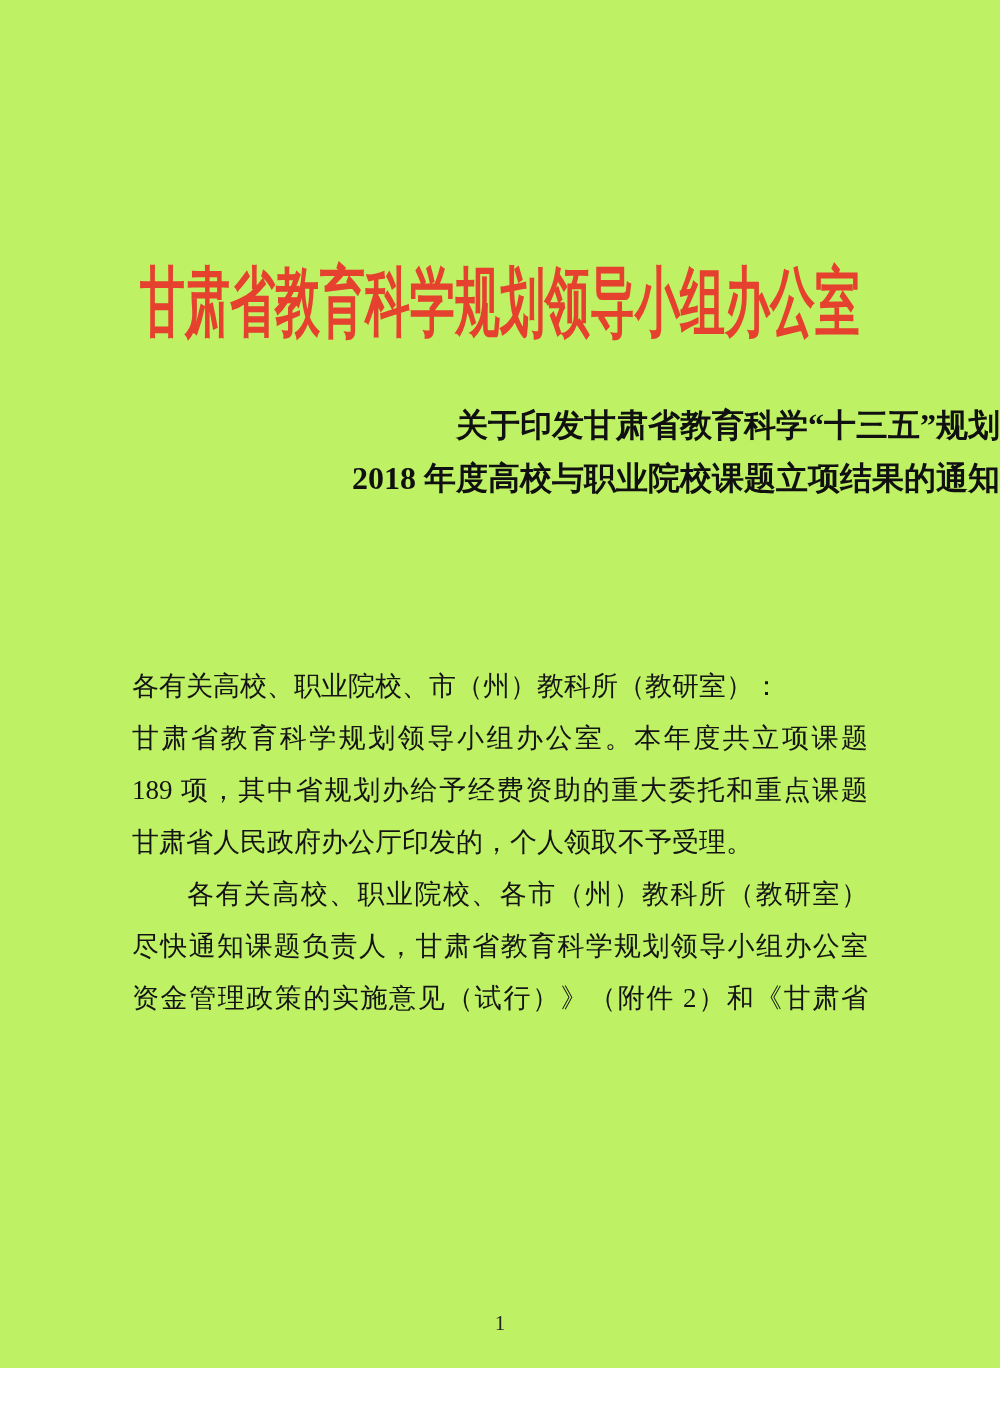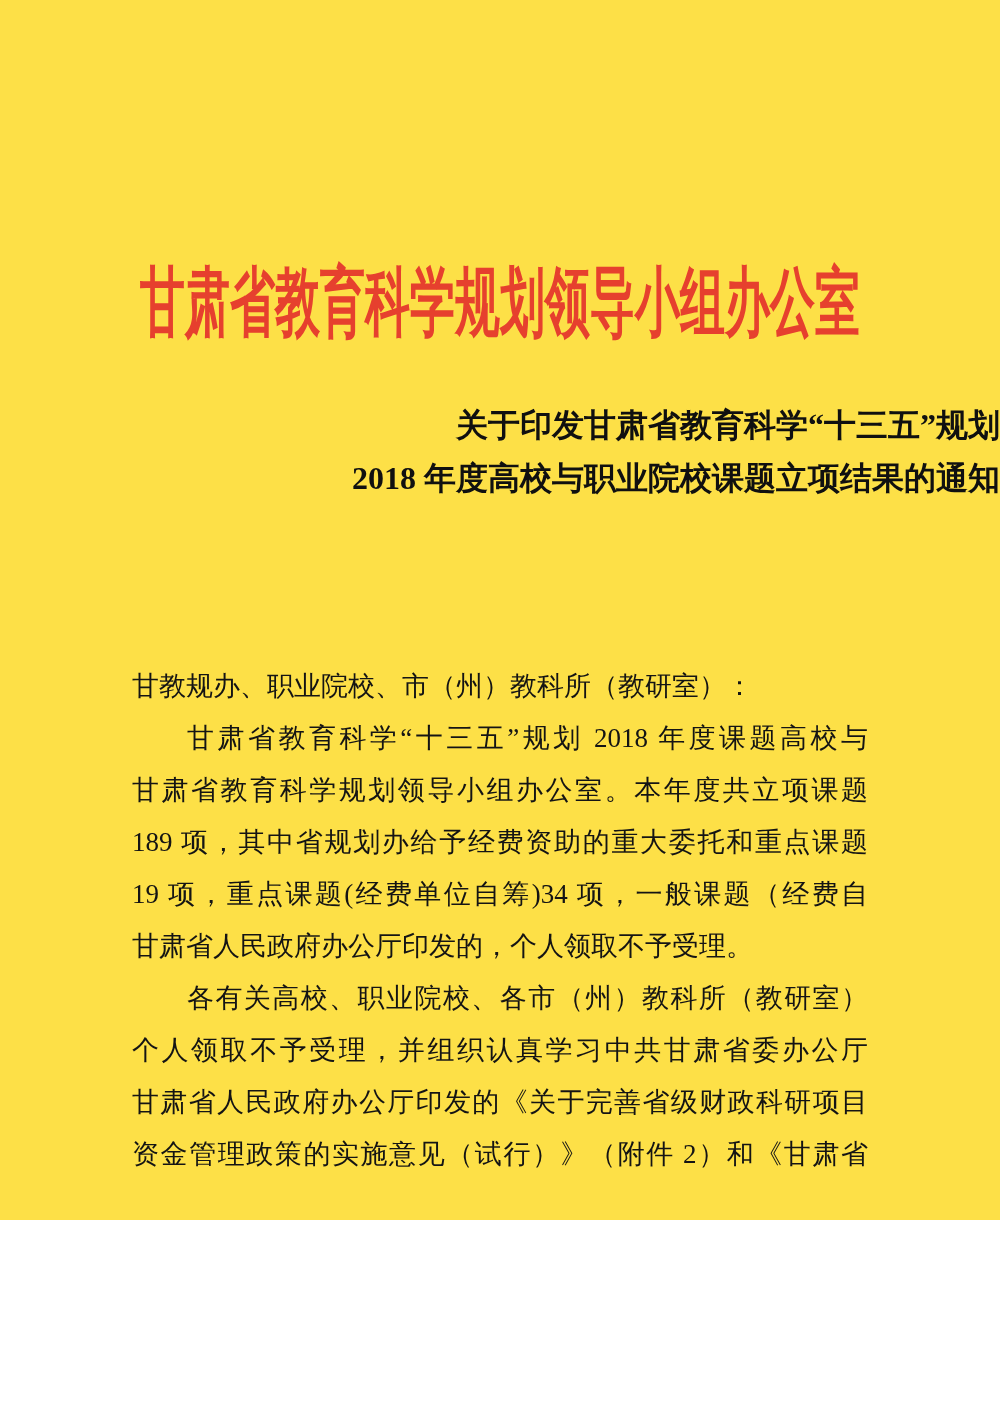--- a/index.html
+++ b/index.html
@@ -3,23 +3,23 @@
 <meta charset="utf-8">
 <style>
   html, body {
     margin: 0;
     padding: 0;
     background: #ffffff;
   }
   .page {
     position: relative;
     width: 1000px;
-    height: 1220px;
+    height: 1368px;
     margin: 0 auto;
-    background: #fde047;
+    background: #bef264;
     overflow: hidden;
     color: #151515;
     font-family: "Liberation Serif", "DejaVu Serif", serif;
   }
   
   .letterhead-wrap {
     position: absolute;
     top: 252px;
     left: 0;
     width: 1000px;
@@ -105,27 +105,24 @@
     <span class="letterhead-text">甘肃省教育科学规划领导小组办公室</span>
   </div>
 
   <div class="title-block">
     <div class="title-line">关于印发甘肃省教育科学“十三五”规划</div>
     <div class="title-line">2018 年度高校与职业院校课题立项结果的通知</div>
   </div>
 
 
   <div class="doc-body">
-    <div class="body-line">甘教规办、职业院校、市（州）教科所（教研室）：</div>
-    <div class="body-line j ind">甘肃省教育科学“十三五”规划 2018 年度课题高校与</div>
+    <div class="body-line">各有关高校、职业院校、市（州）教科所（教研室）：</div>
     <div class="body-line j">甘肃省教育科学规划领导小组办公室。本年度共立项课题</div>
     <div class="body-line j">189 项，其中省规划办给予经费资助的重大委托和重点课题</div>
-    <div class="body-line j">19 项，重点课题(经费单位自筹)34 项，一般课题（经费自</div>
     <div class="body-line">甘肃省人民政府办公厅印发的，个人领取不予受理。</div>
     <div class="body-line j ind">各有关高校、职业院校、各市（州）教科所（教研室）</div>
-    <div class="body-line j">个人领取不予受理，并组织认真学习中共甘肃省委办公厅</div>
-    <div class="body-line j">甘肃省人民政府办公厅印发的《关于完善省级财政科研项目</div>
+    <div class="body-line j">尽快通知课题负责人，甘肃省教育科学规划领导小组办公室</div>
     <div class="body-line j">资金管理政策的实施意见（试行）》（附件 2）和《甘肃省</div>
   </div>
 
   <div class="page-number">1</div>
 
 </div>
 
 </body></html>

